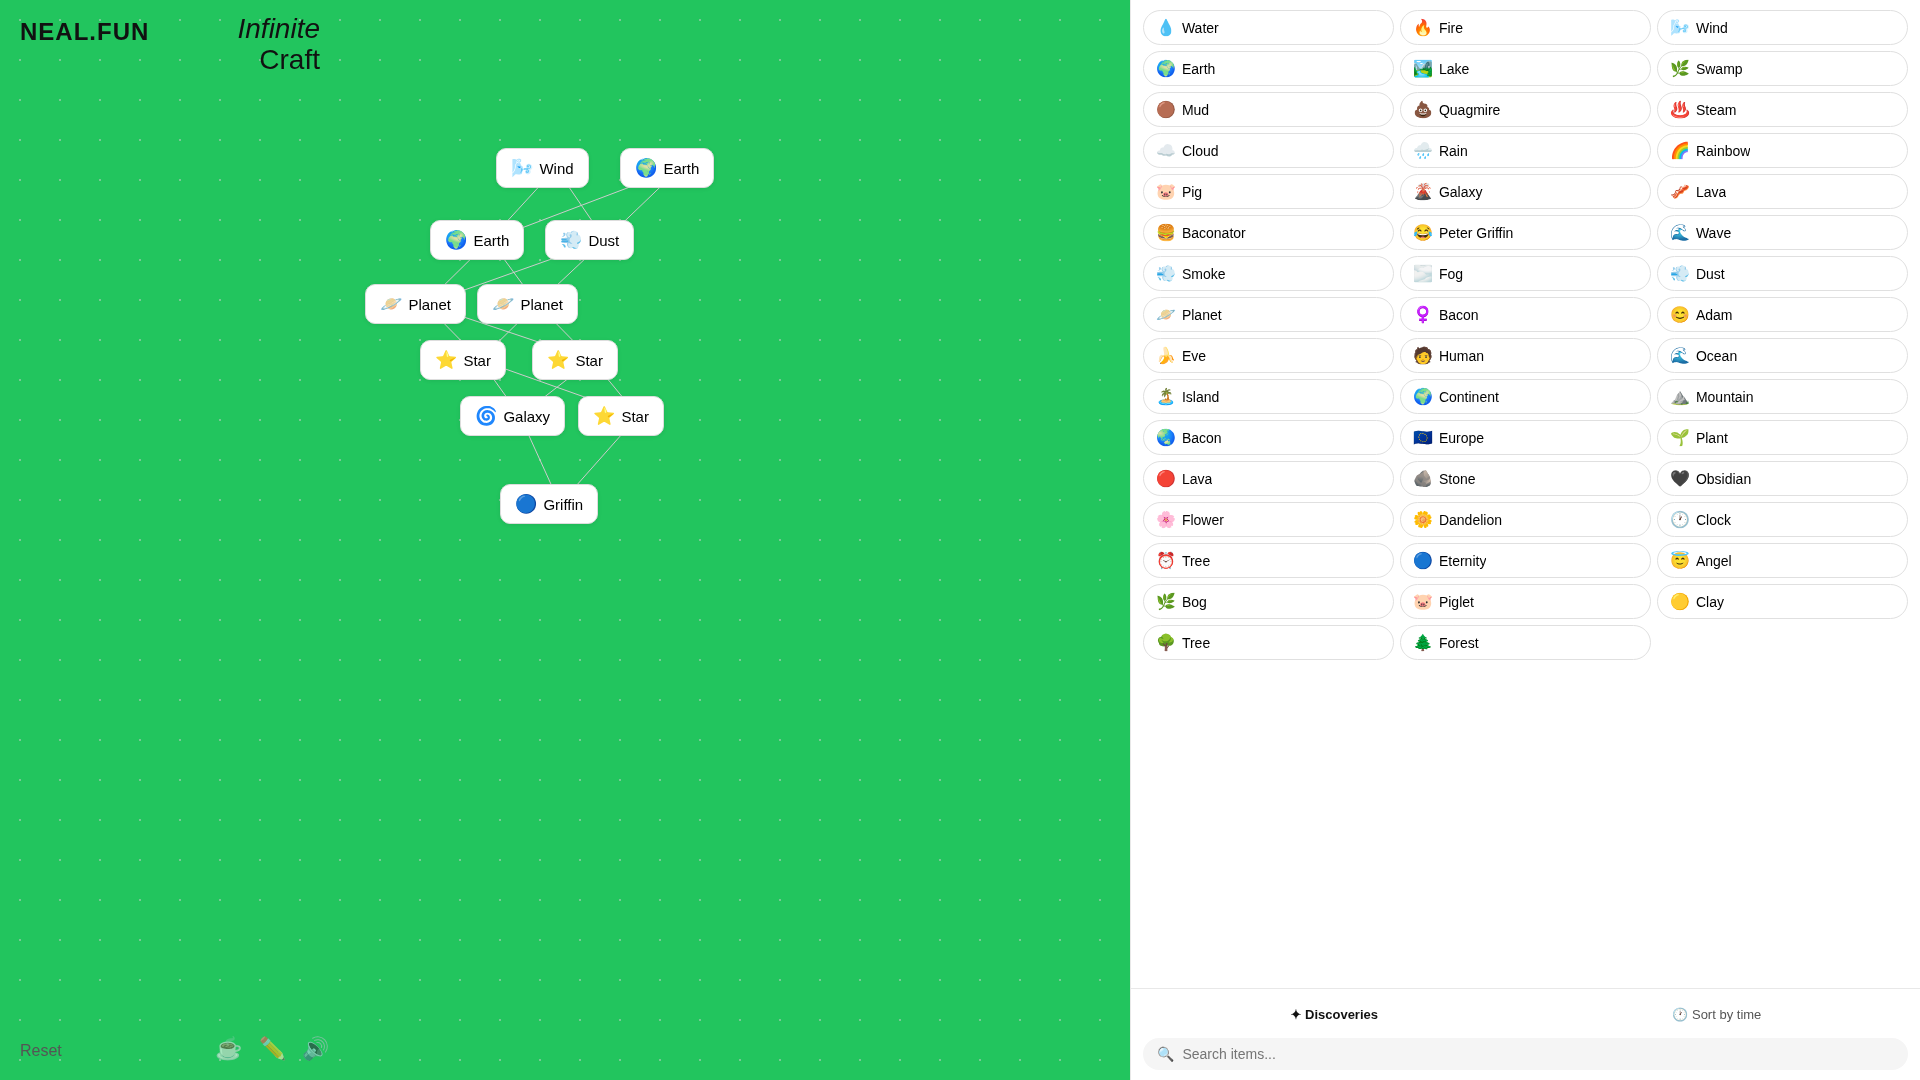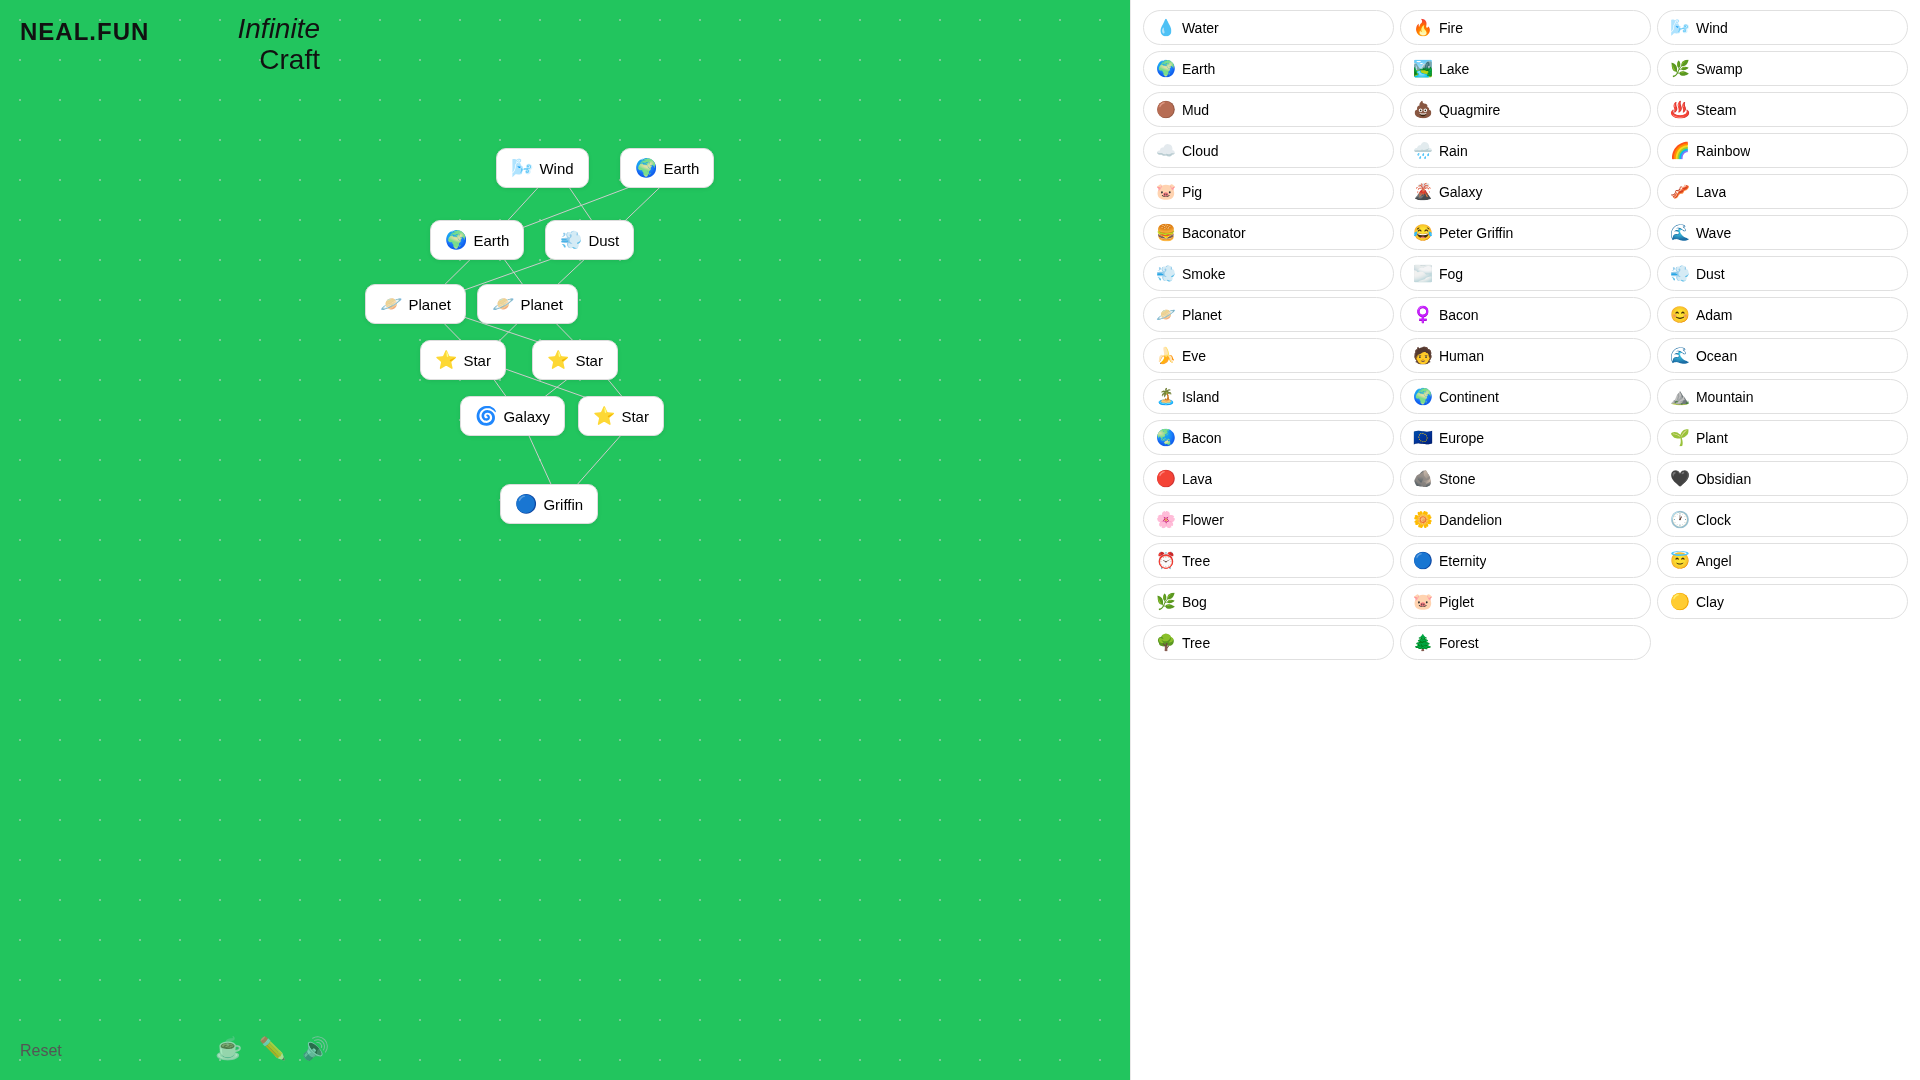--- a/index.html
+++ b/index.html
@@ -489,13 +489,23 @@
       <div class="item-chip">
         <span class="chip-emoji">🌳</span>
         <span class="chip-label">Tree</span>
       </div>
       <div class="item-chip">
         <span class="chip-emoji">🌲</span>
         <span class="chip-label">Forest</span>
       </div>
     </div>
 
+  <div class="sidebar-footer">
+    <div class="sidebar-tabs">
+      <button class="sidebar-tab active">✦ Discoveries</button>
+      <button class="sidebar-tab">🕐 Sort by time</button>
+    </div>
+    <div class="search-bar">
+      <span class="search-icon-svg">🔍</span>
+      <input type="text" placeholder="Search items..." style="">
+    </div>
+  </div>
 </div>
 
 </body></html>

